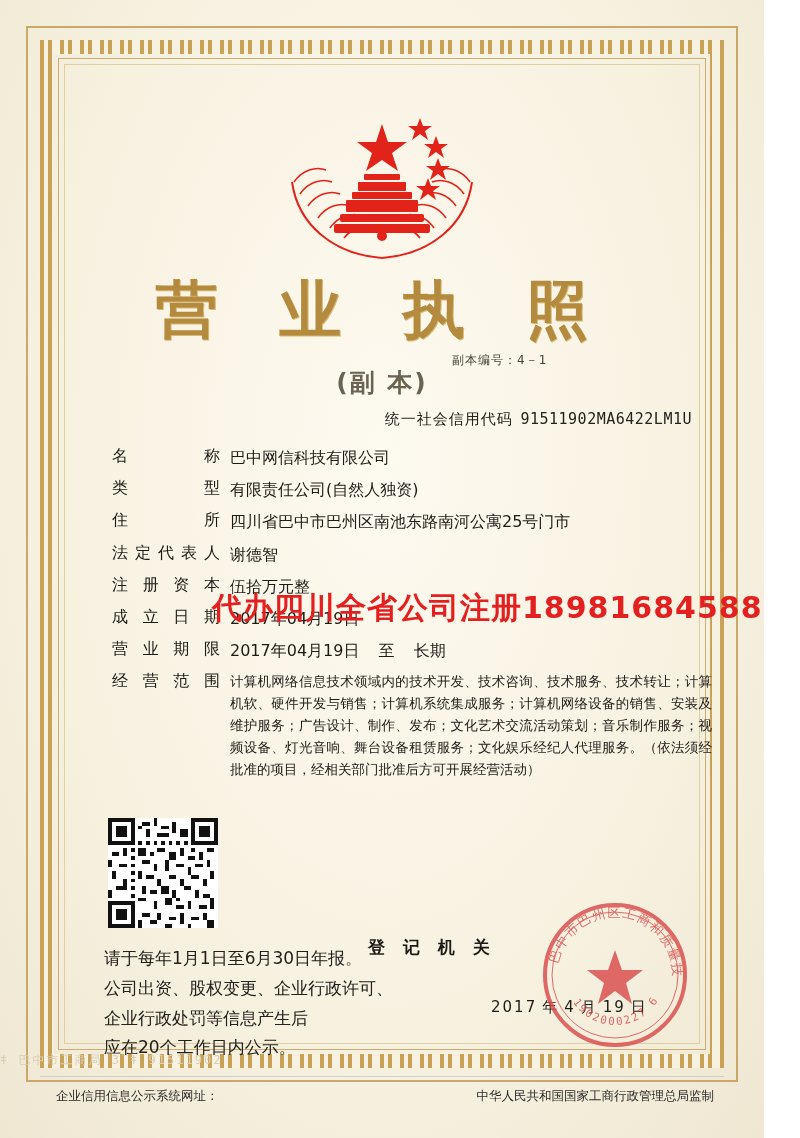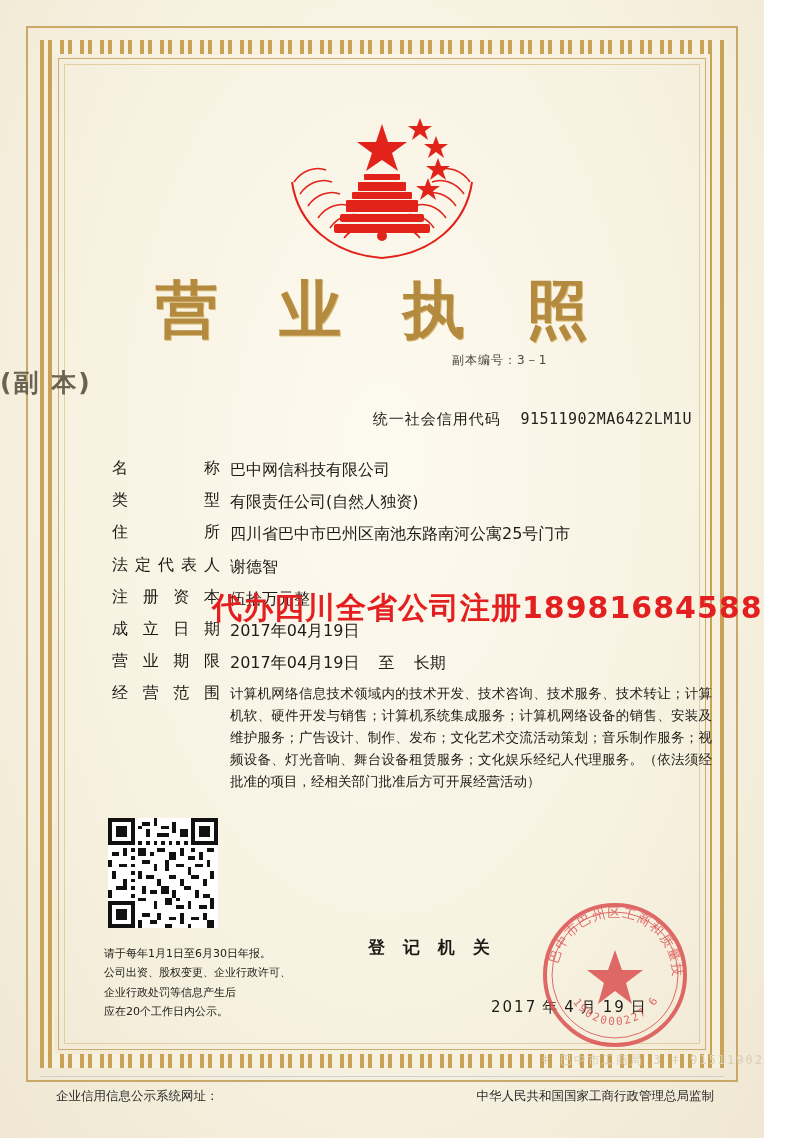--- a/index.html
+++ b/index.html
@@ -76,20 +76,21 @@
     font-size: 62px;
     font-weight: bold;
     letter-spacing: 20px;
     color: #b38a3e;
     text-shadow: 1px 1px 0 #d9b977;
   }
   .subtitle {
     position: absolute;
     left: 0; right: 0;
     top: 366px;
+    text-align: center;
     font-family: "DejaVu Sans", sans-serif;
     font-size: 25px;
     font-weight: bold;
     color: #6b6252;
     letter-spacing: 2px;
   }
   .copy-no {
     position: absolute;
     left: 452px;
     top: 352px;
@@ -106,32 +107,31 @@
     top: 410px;
     text-align: right;
     font-family: "DejaVu Sans", sans-serif;
     font-size: 15px;
     color: #25231d;
     letter-spacing: 1px;
   }
   .credit-row .code {
     font-family: "DejaVu Sans Mono", monospace;
     font-size: 15px;
-    margin-left: 14px;
+    margin-left: 2px;
     letter-spacing: 0.5px;
   }
 
   
   .fields {
     position: absolute;
     left: 112px;
     top: 446px;
     width: 600px;
     font-family: "DejaVu Sans", sans-serif;
-    margin-top: 12px;
   }
   .field-row {
     display: flex;
     align-items: flex-start;
     margin-bottom: 9px;
   }
   .field-label {
     width: 108px;
     flex: 0 0 108px;
     font-size: 16px;
@@ -180,21 +180,21 @@
     background: #fff;
   }
   .qr canvas, .qr svg { display:block; }
 
   
   .notes {
     position: absolute;
     left: 104px;
     top: 944px;
     font-family: "DejaVu Sans", sans-serif;
-    font-size: 11px;
+    font-size: 17px;
     line-height: 1.75;
     color: #22201b;
   }
 
   
   .authority {
     position: absolute;
     left: 368px;
     top: 936px;
     font-family: "DejaVu Sans", sans-serif;
@@ -223,21 +223,21 @@
     height: 150px;
     z-index: 4;
     opacity: .82;
   }
 
   
   .faint-code {
     position: absolute;
     left: 0; right: 0;
     top: 1052px;
-    text-align: right;
+    text-align: left;
     font-family: "DejaVu Sans Mono", monospace;
     font-size: 12px;
     color: #d9cfb6;
     letter-spacing: 2px;
   }
 
   
   .footer-left {
     position: absolute;
     left: 56px;
@@ -310,21 +310,21 @@
           <polygon points="148,22 151,30 160,30 153,35 156,44 148,38 140,44 143,35 136,30 145,30"></polygon>
           <polygon points="164,40 167,48 176,48 169,53 172,62 164,56 156,62 159,53 152,48 161,48"></polygon>
           <polygon points="166,62 169,70 178,70 171,75 174,84 166,78 158,84 161,75 154,70 163,70"></polygon>
           <polygon points="156,82 159,90 168,90 161,95 164,104 156,98 148,104 151,95 144,90 153,90"></polygon>
         </g>
       </svg>
     </div>
   </div>
 
   <div class="title">营 业 执 照</div>
-  <div class="copy-no">副本编号：3－1</div>
+  <div class="copy-no">副本编号：4－1</div>
   <div class="subtitle">(副 本)</div>
 
   <div class="credit-row">
     <span>统一社会信用代码</span>
     <span class="code">91511902MA6422LM1U</span>
   </div>
 
   <div class="fields">
 
     <div class="field-row">

